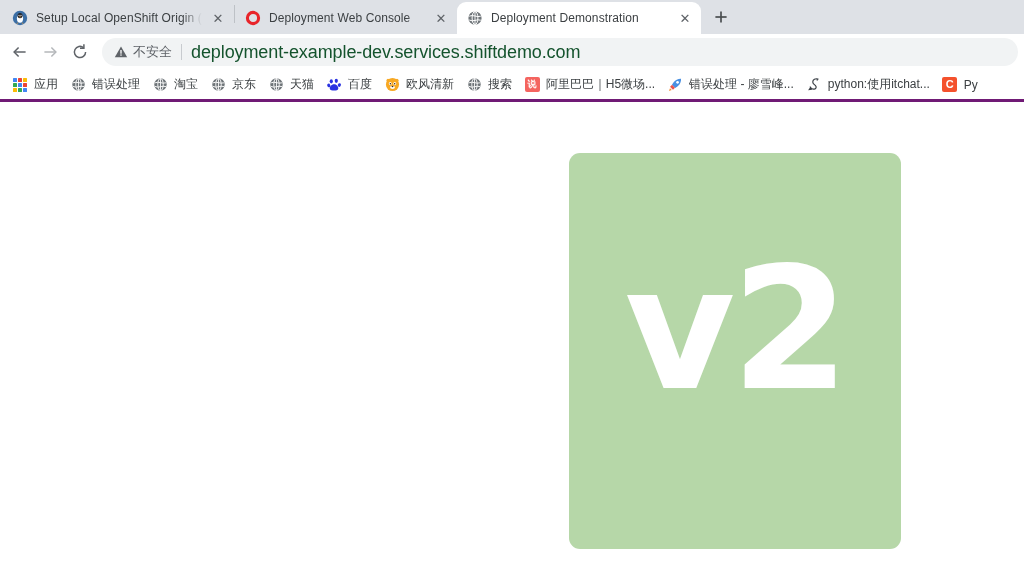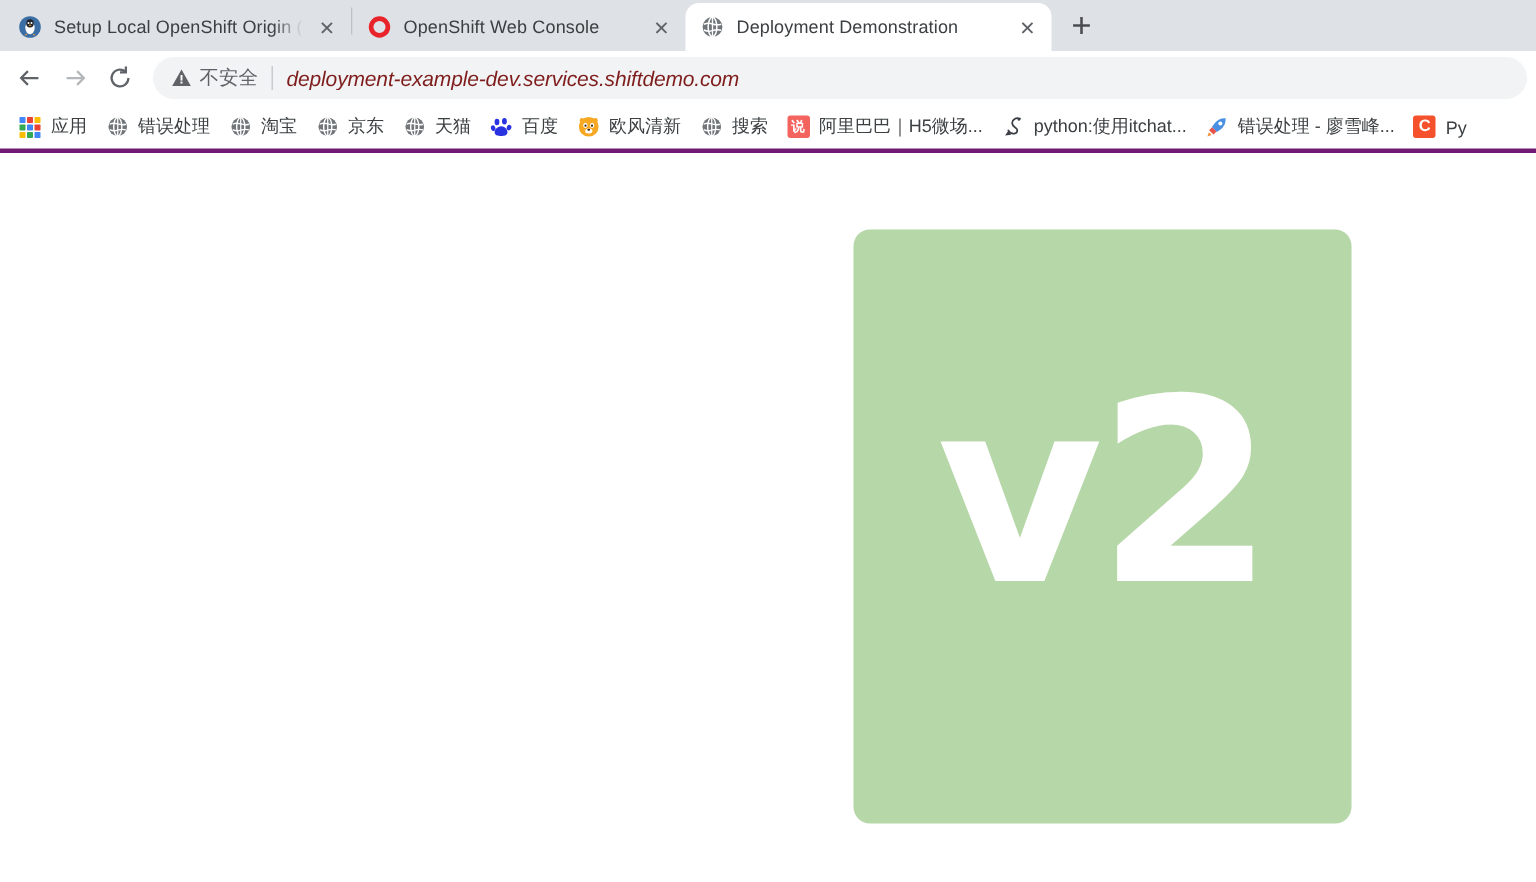--- a/index.html
+++ b/index.html
@@ -161,26 +161,25 @@
 
   .omni-divider {
     width: 1px;
     height: 16px;
     background: #c8cbcf;
     margin: 0 9px;
     flex: 0 0 1px;
   }
 
   .omni-url {
-    font-size: 14px;
-    color: #7f1d1d;
+    font-size: 18px;
+    color: #14532d;
     white-space: nowrap;
     overflow: hidden;
     letter-spacing: -0.1px;
-    font-style: italic;
   }
 
   
   .bookmarks {
     height: 32px;
     background: #ffffff;
     display: flex;
     align-items: center;
     padding: 0 6px;
     gap: 0px;
@@ -297,21 +296,21 @@
     </div>
 
     <div class="tab-sep"></div>
 
     <div class="tab inactive">
       <span class="tab-favicon">
         <svg width="16" height="16" viewBox="0 0 16 16">
           <circle cx="8" cy="8" r="5.6" fill="none" stroke="#e8242a" stroke-width="3.1"></circle>
         </svg>
       </span>
-      <span class="tab-title">OpenShift Web Console</span>
+      <span class="tab-title">Deployment Web Console</span>
       <span class="tab-close">✕</span>
     </div>
 
     <div class="tab active">
       <span class="tab-favicon">
         <svg width="16" height="16" viewBox="0 0 16 16">
           <circle cx="8" cy="8" r="6.6" fill="#6f7579"></circle>
           <path d="M2.2 6.2 Q5 5 8 6 T13.8 6.2" stroke="#ffffff" stroke-width="1" fill="none"></path>
           <path d="M2.2 10 Q5 11.4 8 10.4 T13.8 10.2" stroke="#ffffff" stroke-width="1" fill="none"></path>
           <ellipse cx="8" cy="8" rx="2.9" ry="6.5" stroke="#ffffff" stroke-width="1" fill="none"></ellipse>
@@ -484,42 +483,42 @@
     <div class="bm">
       <span class="bm-ico">
         <span class="sq-ico" style="background:#f4645f">说</span>
       </span>
       <span class="bm-label">阿里巴巴｜H5微场...</span>
     </div>
 
     <div class="bm">
       <span class="bm-ico">
         <svg width="15" height="15" viewBox="0 0 16 16">
-          <path d="M12.8 2.2 C10 1.2 7.2 2.8 7.2 5.3 C7.2 7.3 9.2 8.2 10.3 9.4 C11.4 10.6 10.8 12.6 8.8 12.9 C7 13.2 5.4 12.2 4.5 10.6" fill="none" stroke="#3a3f45" stroke-width="1.25" stroke-linecap="round"></path>
-          <path d="M4.6 10.7 L2.2 14.2 L6.5 13.6 Z" fill="#3a3f45"></path>
-          <circle cx="12" cy="2.9" r="0.9" fill="#3a3f45"></circle>
-        </svg>
-      </span>
-      <span class="bm-label">python:使用itchat...</span>
-    </div>
-
-    <div class="bm">
-      <span class="bm-ico">
-        <svg width="15" height="15" viewBox="0 0 16 16">
           <path d="M13.9 1.9 C11 1.7 8 3 6 5.6 L4.2 8.2 L7.7 11.7 L10.3 9.9 C12.9 7.9 14.2 4.9 13.9 1.9 Z" fill="#4a90e2"></path>
           <circle cx="10.2" cy="5.7" r="1.45" fill="#ffffff"></circle>
           <path d="M4.3 8.3 L2.2 10.4 L5.3 13.5 L7.5 11.4 Z" fill="#e8524b"></path>
           <path d="M2.1 11.9 L1 14.9 L4 13.8 Z" fill="#f58f35"></path>
         </svg>
       </span>
       <span class="bm-label">错误处理 - 廖雪峰...</span>
     </div>
 
     <div class="bm">
       <span class="bm-ico">
+        <svg width="15" height="15" viewBox="0 0 16 16">
+          <path d="M12.8 2.2 C10 1.2 7.2 2.8 7.2 5.3 C7.2 7.3 9.2 8.2 10.3 9.4 C11.4 10.6 10.8 12.6 8.8 12.9 C7 13.2 5.4 12.2 4.5 10.6" fill="none" stroke="#3a3f45" stroke-width="1.25" stroke-linecap="round"></path>
+          <path d="M4.6 10.7 L2.2 14.2 L6.5 13.6 Z" fill="#3a3f45"></path>
+          <circle cx="12" cy="2.9" r="0.9" fill="#3a3f45"></circle>
+        </svg>
+      </span>
+      <span class="bm-label">python:使用itchat...</span>
+    </div>
+
+    <div class="bm">
+      <span class="bm-ico">
         <span class="sq-ico" style="background:#f4512c;font-size:11px">C</span>
       </span>
       <span class="bm-label">Py</span>
     </div>
   </div>
 
   <div class="page">
     <div class="version-card">
       <span class="version-text">v2</span>
     </div>

